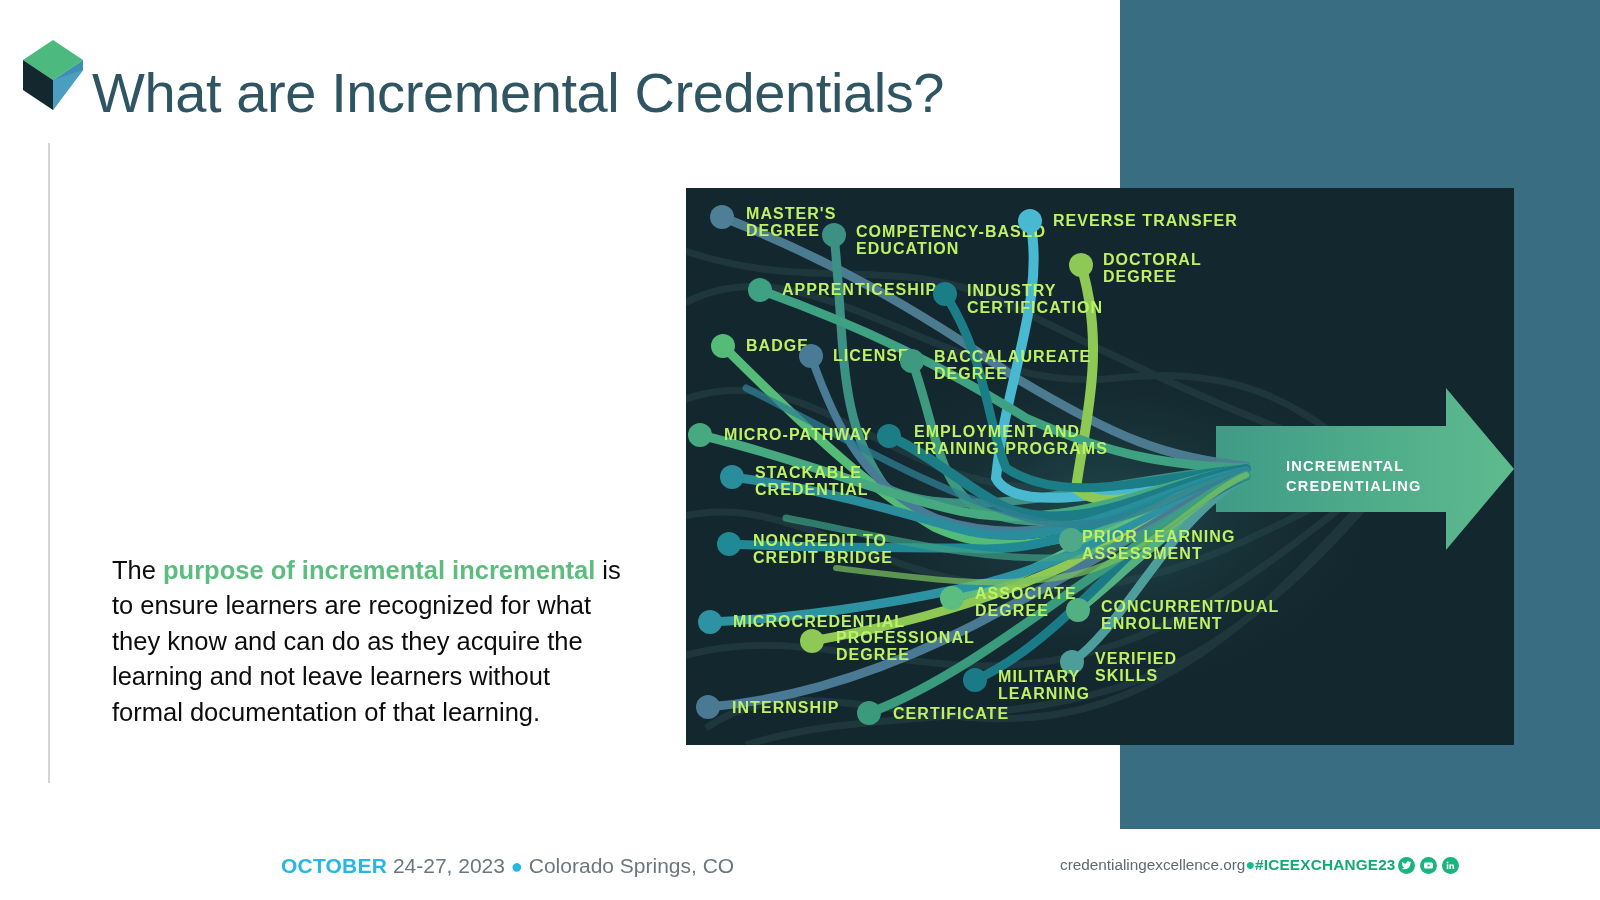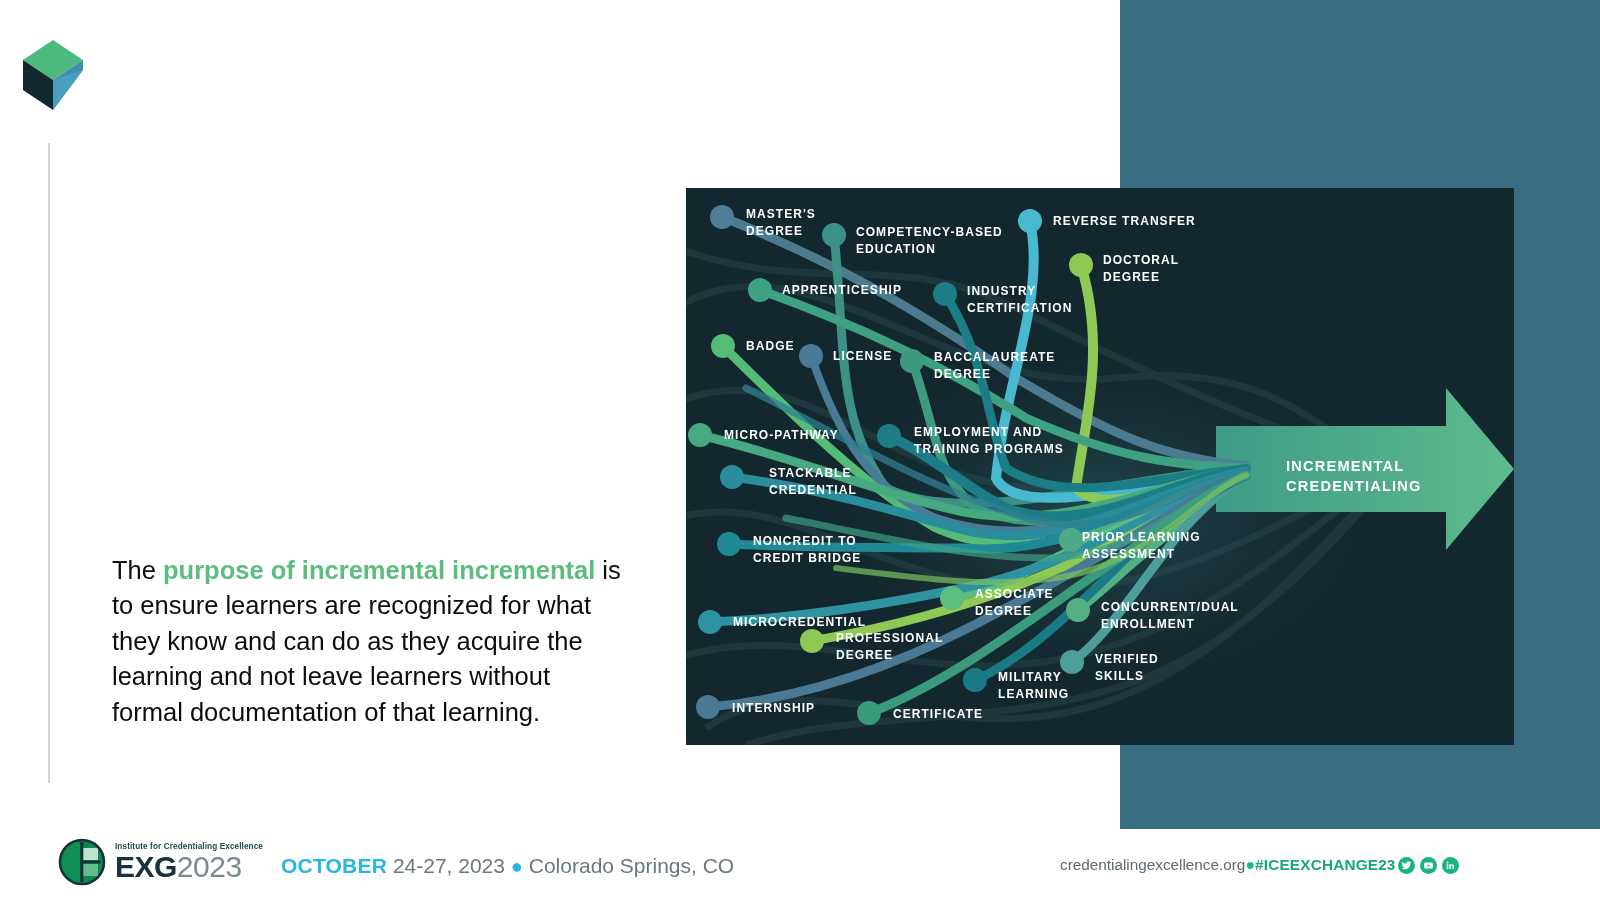--- a/index.html
+++ b/index.html
@@ -72,22 +72,22 @@
     position: absolute;
     left: 686px; top: 188px;
     width: 828px; height: 557px;
     background: #13272e;
     overflow: hidden;
   }
   .diagram svg { display: block; }
 
   .node-label {
     position: absolute;
-    color: #ffffff;
-    font-size: 12px;
+    color: #bef264;
+    font-size: 16px;
     font-weight: bold;
     letter-spacing: 1.05px;
     line-height: 16.5px;
     text-transform: uppercase;
     white-space: pre-line;
     pointer-events: none;
   }
   .arrow-label {
     position: absolute;
     color: #ffffff;
@@ -145,20 +145,21 @@
 
   <div class="brand-logo">
     <svg viewBox="0 0 62 74" width="62" height="74">
       <polygon points="31,2 61,22 31,42 1,22" fill="#4cb97e"></polygon>
       <polygon points="1,22 31,42 31,72 1,52" fill="#13272e"></polygon>
       <polygon points="31,42 61,22 61,32 31,72" fill="#3f8fb0"></polygon>
       <polygon points="31,42 61,32 31,72" fill="#4a9ec0"></polygon>
     </svg>
   </div>
 
+  <div class="slide-title">What are Incremental Credentials?</div>
 
   <div class="left-rule"></div>
 
 
   <div class="body-col" id="para2-wrap" style="top:527px">
     <p class="para">
       <span>The </span><span class="hl">purpose of incremental incremental</span><span> is to ensure learners are recognized for what they know and can do as they acquire the learning and not leave learners without formal documentation of that learning.</span>
     </p>
   </div>
 
@@ -245,21 +246,21 @@
         <div class="node-label" style="left: 147px; top: 160px;">LICENSE</div>
         <div style="position: absolute; border-radius: 50%; width: 24px; height: 24px; left: 214px; top: 161px; background: rgb(62, 154, 126);"></div>
         <div class="node-label" style="left: 248px; top: 161px;">BACCALAUREATE
 DEGREE</div>
         <div style="position: absolute; border-radius: 50%; width: 24px; height: 24px; left: 2px; top: 235px; background: rgb(71, 169, 127);"></div>
         <div class="node-label" style="left: 38px; top: 239px;">MICRO-PATHWAY</div>
         <div style="position: absolute; border-radius: 50%; width: 24px; height: 24px; left: 191px; top: 236px; background: rgb(29, 125, 134);"></div>
         <div class="node-label" style="left: 228px; top: 236px;">EMPLOYMENT AND
 TRAINING PROGRAMS</div>
         <div style="position: absolute; border-radius: 50%; width: 24px; height: 24px; left: 34px; top: 277px; background: rgb(42, 141, 156);"></div>
-        <div class="node-label" style="left: 69px; top: 277px; margin-left: 14px;">STACKABLE
+        <div class="node-label" style="left: 69px; top: 277px;">STACKABLE
 CREDENTIAL</div>
         <div style="position: absolute; border-radius: 50%; width: 24px; height: 24px; left: 31px; top: 344px; background: rgb(31, 138, 149);"></div>
         <div class="node-label" style="left: 67px; top: 345px;">NONCREDIT TO
 CREDIT BRIDGE</div>
         <div style="position: absolute; border-radius: 50%; width: 24px; height: 24px; left: 373px; top: 340px; background: rgb(79, 169, 136);"></div>
         <div class="node-label" style="left: 396px; top: 341px;">PRIOR LEARNING
 ASSESSMENT</div>
         <div style="position: absolute; border-radius: 50%; width: 24px; height: 24px; left: 254px; top: 398px; background: rgb(92, 189, 128);"></div>
         <div class="node-label" style="left: 289px; top: 398px;">ASSOCIATE
 DEGREE</div>
@@ -279,35 +280,20 @@
 LEARNING</div>
         <div style="position: absolute; border-radius: 50%; width: 24px; height: 24px; left: 10px; top: 507px; background: rgb(74, 122, 147);"></div>
         <div class="node-label" style="left: 46px; top: 512px;">INTERNSHIP</div>
         <div style="position: absolute; border-radius: 50%; width: 24px; height: 24px; left: 171px; top: 513px; background: rgb(58, 154, 124);"></div>
         <div class="node-label" style="left: 207px; top: 518px;">CERTIFICATE</div>
       </div>
   </div>
 
   <div class="footer">
 
-    <div class="ice-logo-wrap">
-      <svg class="ice-mark" viewBox="0 0 48 48">
-        <circle cx="24" cy="24" r="22" fill="#0e8a4f"></circle>
-        <path d="M24 2 A22 22 0 0 0 24 46 Z" fill="#0f8f52"></path>
-        <rect x="24" y="10" width="16" height="12" fill="#bfe3cd"></rect>
-        <rect x="24" y="26" width="16" height="12" fill="#64bd8d"></rect>
-        <rect x="22.3" y="4" width="3" height="40" fill="#16303c"></rect>
-        <rect x="22.3" y="22.6" width="20" height="2.8" fill="#16303c"></rect>
-        <circle cx="24" cy="24" r="22" fill="none" stroke="#16303c" stroke-width="2.6"></circle>
-      </svg>
-      <div class="ice-text">
-        <div class="ice-tagline">Institute for Credentialing Excellence</div>
-        <div class="ice-wordmark"><span>EXG</span><span class="year">2023</span></div>
-      </div>
-    </div>
 
     <div class="event-line">
       <span class="month">OCTOBER</span>
       <span>24-27, 2023</span>
       <span class="dotsep">●</span>
       <span>Colorado Springs, CO</span>
     </div>
 
     <div class="footer-right">
       <span>credentialingexcellence.org</span>

